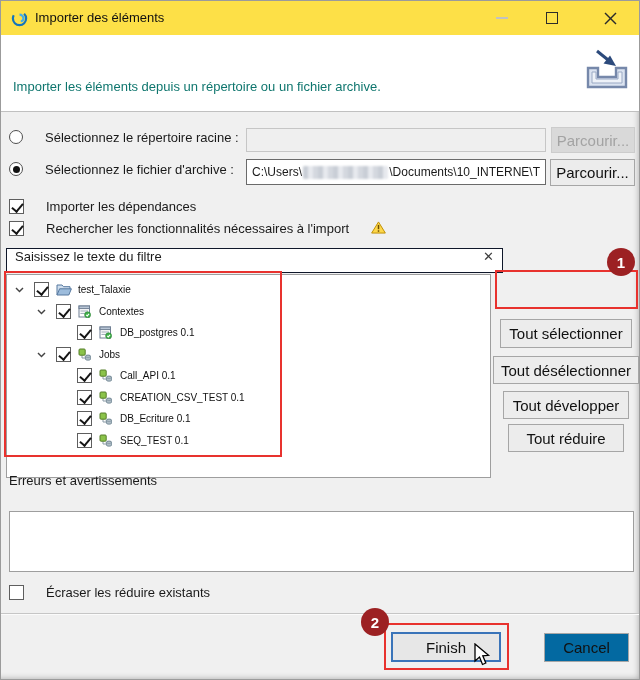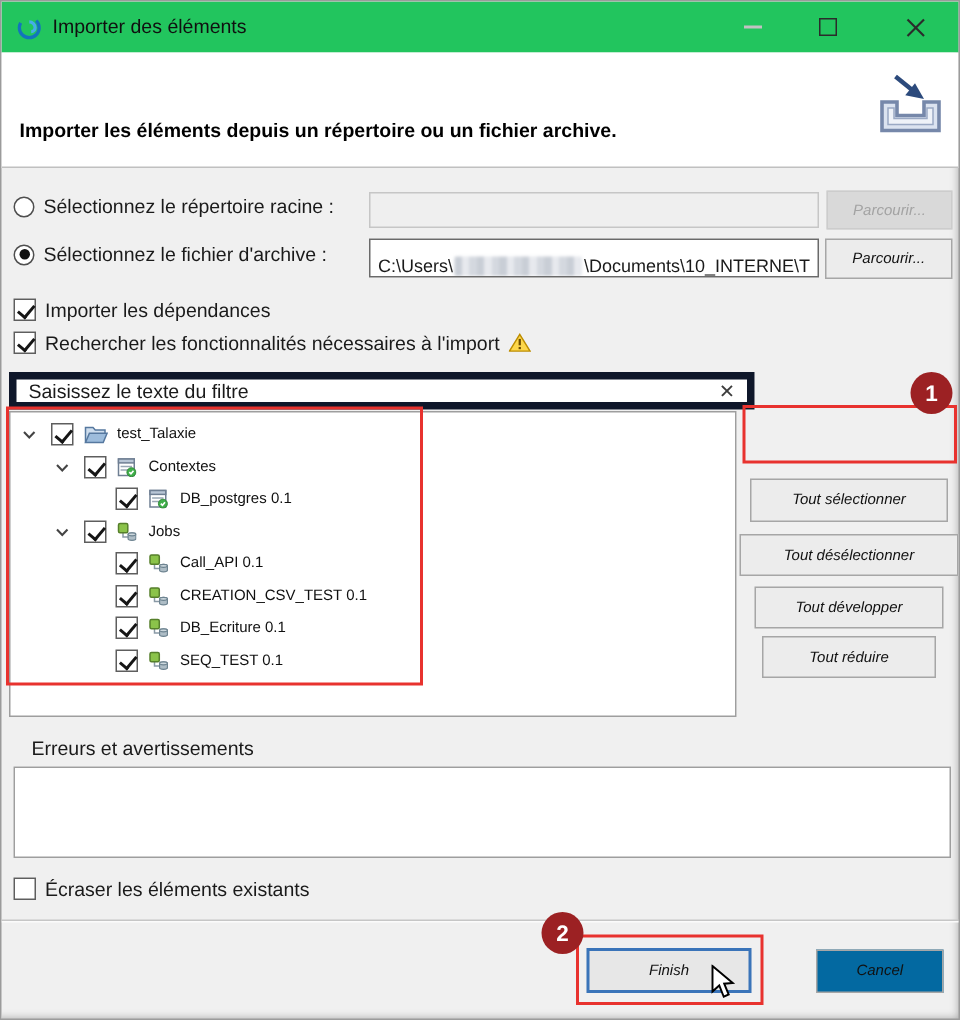--- a/index.html
+++ b/index.html
@@ -7,77 +7,77 @@
   body { font-family:"Liberation Sans", sans-serif; }
 
   .window{
     position:relative; width:640px; height:680px; background:#f0f0f0;
     border:1px solid #9b9b9b; overflow:hidden;
     box-shadow: inset -4px -4px 6px -4px rgba(0,0,0,.30);
     font-size:13px; color:#1a1a1a;
   }
 
   
-  .titlebar{ position:absolute; left:0; top:0; width:100%; height:34px; background:#22c55e; }
+  .titlebar{ position:absolute; left:0; top:0; width:100%; height:34px; background:#fde047; }
   .app-icon{ position:absolute; left:10px; top:9px; }
   .title-text{ position:absolute; left:34px; top:9px; font-size:13px; color:#101010; }
   .wc{ position:absolute; top:0; width:34px; height:34px; display:flex; align-items:center; justify-content:center; cursor:default; }
   .wc-min{ left:484px; }
   .wc-min .bar{ width:12px; height:2px; background:#c2c2c2; }
   .wc-max{ left:534px; }
   .wc-max .box{ width:12px; height:12px; border:1.5px solid #2b2b2b; background:transparent; }
   .wc-close{ left:592px; }
 
   
   .header{ position:absolute; left:0; top:34px; width:100%; height:77px; background:#ffffff; border-bottom:1px solid #c0c0c0; }
-  .header-desc{ position:absolute; left:12px; top:44px; font-size:13px; color:#000000;font-weight:bold; }
+  .header-desc{ position:absolute; left:12px; top:44px; font-size:13px; color:#0f766e; }
   .import-icon{ position:absolute; right:8px; top:12px; }
 
   
   .radio{ width:14px; height:14px; border:1px solid #4f4f4f; border-radius:50%; background:#fff; position:relative; flex:0 0 auto; }
   .radio.sel::after{ content:""; position:absolute; left:2.5px; top:2.5px; width:7px; height:7px; border-radius:50%; background:#111; }
   .cb{ width:15px; height:15px; border:1px solid #5e5e5e; background:#fff; position:relative; flex:0 0 auto; display:inline-block; }
   .cb.checked::after{ content:""; position:absolute; left:3.5px; top:0.5px; width:5px; height:9px;
     border-right:2px solid #151515; border-bottom:2px solid #151515; transform:rotate(40deg); }
-  .row-flex{ position:absolute; display:flex; align-items:center; gap:6px; }
-
-  .field{ position:absolute; background:#fff; border:1px solid #6a6a6a; display:flex; align-items:flex-end;
+  .row-flex{ position:absolute; display:flex; align-items:flex-start; gap:22px; }
+
+  .field{ position:absolute; background:#fff; border:1px solid #6a6a6a; display:flex; align-items:center;
     padding:0 5px; font-size:12px; white-space:nowrap; overflow:hidden; }
   .field.disabled{ background:#efefef; border:1px solid #c6c6c6; }
   .btn{ position:absolute; background:#ececec; border:1px solid #a6a6a6; display:flex; align-items:center;
-    justify-content:center; font-size:10px; color:#111; cursor:default;font-style:italic; }
+    justify-content:center; font-size:15px; color:#111; cursor:default; }
   .btn.disabled{ background:#d9d9d9; border-color:#cccccc; color:#a3a3a3; }
 
   .blur-redact{ display:inline-block; width:86px; height:13px; margin:0 1px; border-radius:1px;
     background:repeating-linear-gradient(90deg,#c9ced6 0 5px,#e7e9ee 5px 10px,#d4d8df 10px 15px);
     filter:blur(1px); }
 
   
   .filter{ position:absolute; left:5px; top:247px; width:497px; height:25px; background:#fff;
-    border:5px solid #0f172a; display:flex; align-items:flex-start; padding:0 8px; font-size:13px; color:#1a1a1a; }
+    border:1px solid #0f172a; display:flex; align-items:flex-start; padding:0 8px; font-size:13px; color:#1a1a1a; }
   .filter .clear{ margin-left:auto; font-size:13px; color:#3c3c3c; cursor:default; }
 
   
   .tree{ position:absolute; left:5px; top:273px; width:485px; height:204px; background:#fff; border:1px solid #9e9e9e; }
   .trow{ position:absolute; left:0; width:100%; height:20px; }
   .trow .chev{ position:absolute; top:7px; }
   .trow .cb{ position:absolute; top:2px; }
   .trow .ticon{ position:absolute; top:3px; }
   .trow .tlabel{ position:absolute; top:2px; font-size:10px; line-height:16px; color:#101010; white-space:nowrap; }
 
   
   .side-btn{ height:28px;margin-top:44px; }
 
   
   .ann-rect{ position:absolute; border:2px solid #e8322e; pointer-events:none; }
   .ann-badge{ position:absolute; width:28px; height:28px; border-radius:50%; background:#9c2123; color:#fff;
     font-size:15px; font-weight:bold; display:flex; align-items:center; justify-content:center; pointer-events:none; }
 
   
-  .errors-label{ position:absolute; left:8px; top:490px; font-size:13px;margin-left:12px; }
+  .errors-label{ position:absolute; left:8px; top:472px; font-size:13px; }
   .errors-box{ position:absolute; left:8px; top:510px; width:625px; height:61px; background:#fff; border:1px solid #9e9e9e; }
   .sep{ position:absolute; left:0; top:612px; width:640px; height:2px; border-top:1px solid #c6c6c6; border-bottom:1px solid #fbfbfb; }
   .btn-finish{ left:390px; top:631px; width:110px; height:30px; background:#e7e7e7; border:2px solid #3a74b9; }
   .btn-cancel{ left:543px; top:632px; width:85px; height:29px; background:#0369a1; }
   .cursor{ position:absolute; left:472px; top:642px; pointer-events:none; }
 
   svg{ display:block; }
   .defs{ position:absolute; width:0; height:0; overflow:hidden; }
 </style>
 </head>
@@ -252,21 +252,21 @@
   <div class="btn side-btn" style="left:499px; top:274px; width:132px; height:29px;">Tout sélectionner</div>
   <div class="btn side-btn" style="left:492px; top:311px; width:146px;">Tout désélectionner</div>
   <div class="btn side-btn" style="left:502px; top:346px; width:126px;">Tout développer</div>
   <div class="btn side-btn" style="left:507px; top:379px; width:116px;">Tout réduire</div>
 
   <div class="errors-label">Erreurs et avertissements</div>
   <div class="errors-box"></div>
 
   <div class="row-flex" style="left:8px; top:584px;">
     <span class="cb"></span>
-    <span>Écraser les éléments existants</span>
+    <span>Écraser les réduire existants</span>
   </div>
 
   <div class="sep"></div>
   <div class="btn btn-finish">Finish</div>
   <div class="btn btn-cancel">Cancel</div>
 
   <div class="ann-rect" style="left:3px; top:270px; width:278px; height:186px;"></div>
   <div class="ann-rect" style="left:494px; top:269px; width:143px; height:39px;"></div>
   <div class="ann-badge" style="left:606px; top:247px;">1</div>
   <div class="ann-rect" style="left:383px; top:622px; width:125px; height:47px;"></div>

